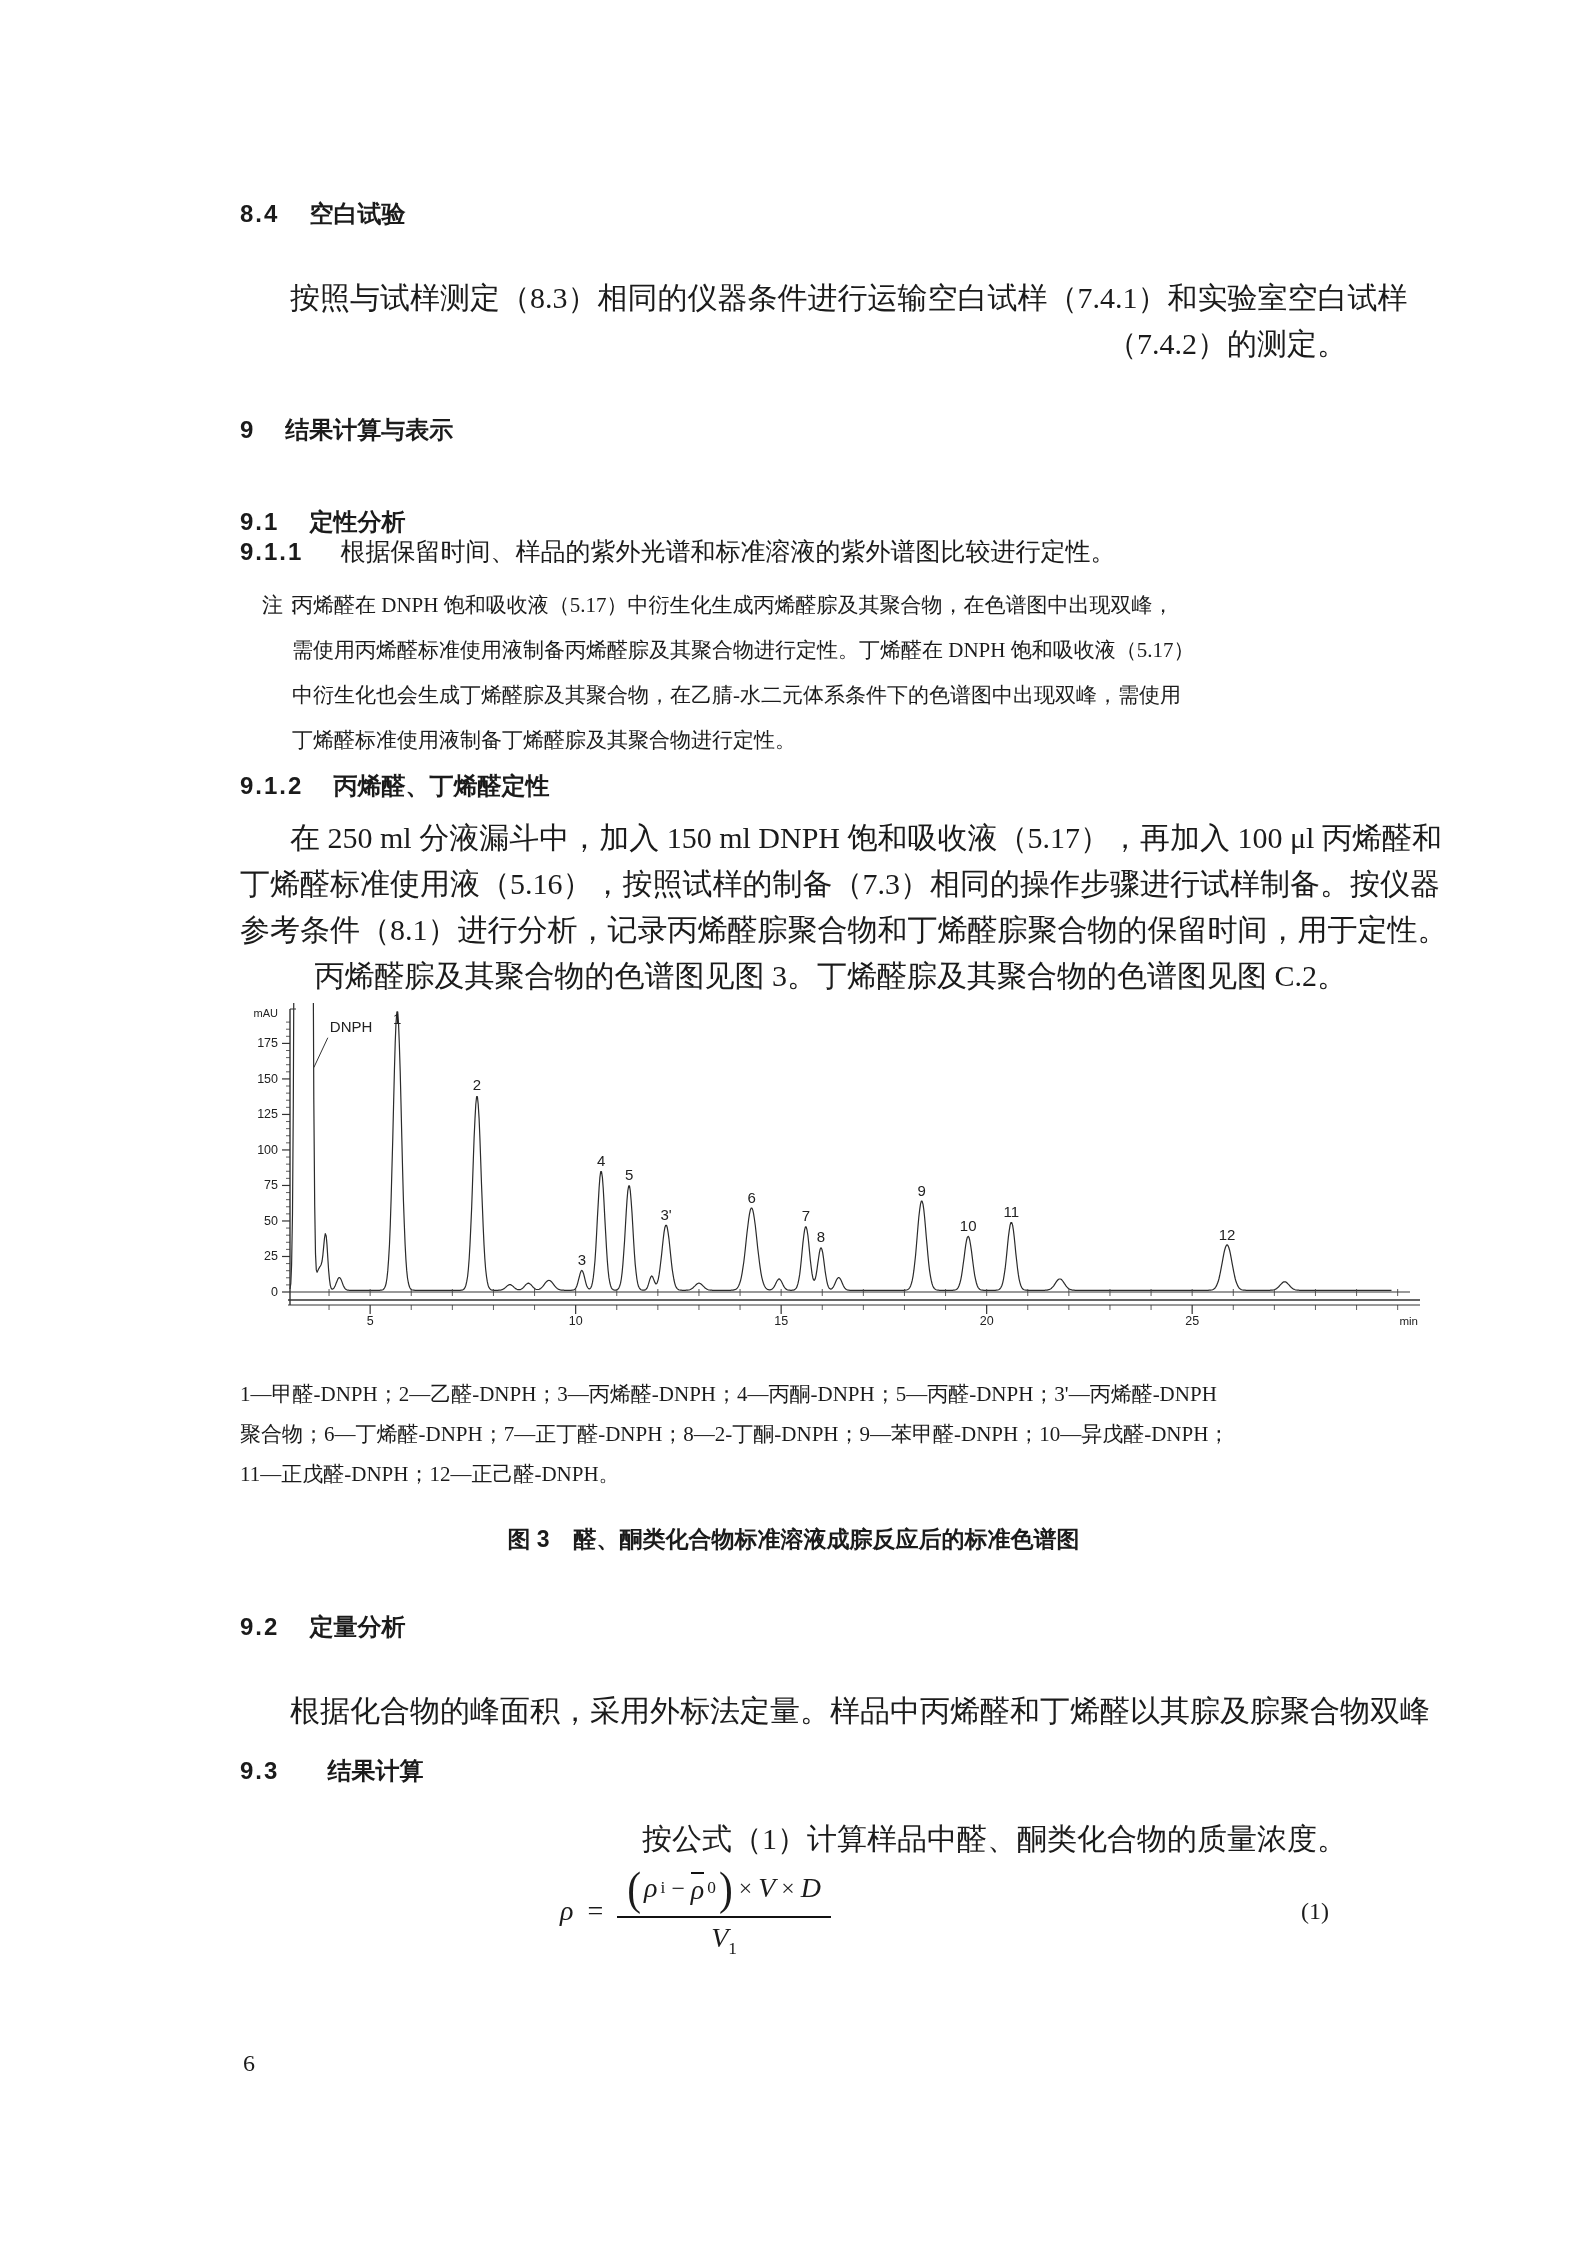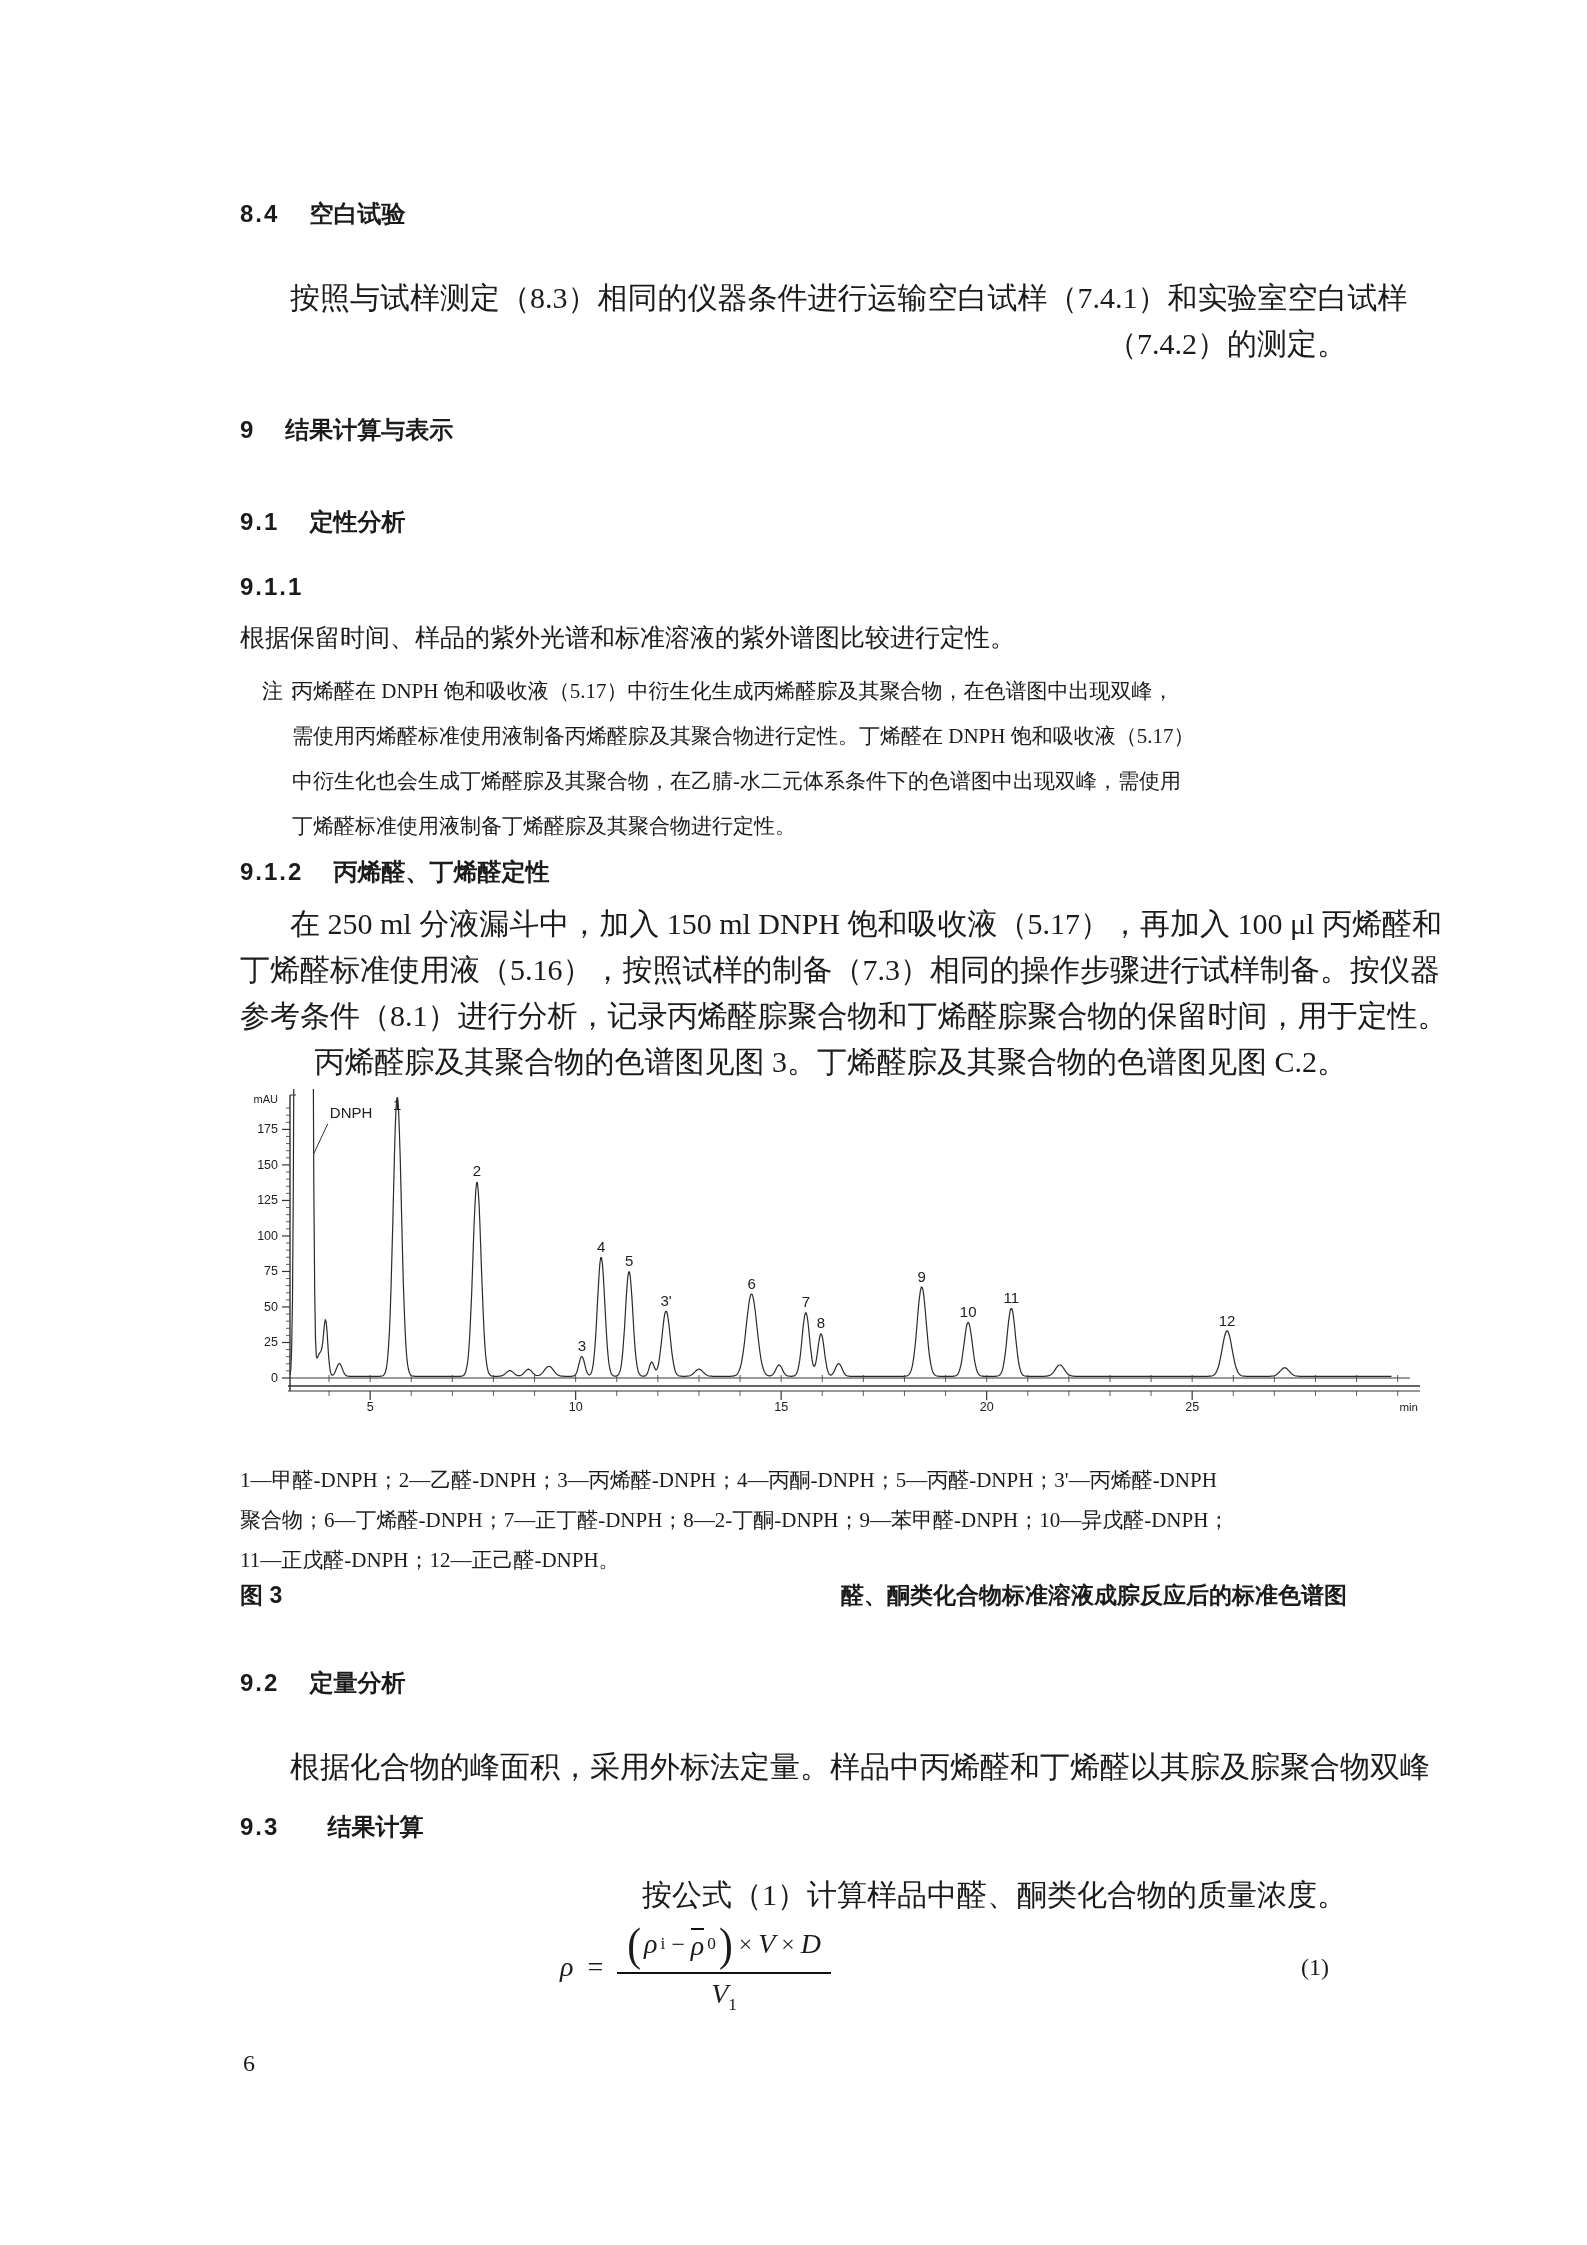--- a/index.html
+++ b/index.html
@@ -12,33 +12,33 @@
   .content { padding:0 240px; }
   .h-sans { font-family:"Liberation Sans","DejaVu Sans",sans-serif; font-weight:700; }
   .sec-head { display:flex; gap:30px; font-size:24px; line-height:30px; align-items:baseline; }
   .sec-head .num { letter-spacing:2px; }
   .h84 { margin-top:199px; }
   .p84 { margin-top:46px; }
   .h9  { margin-top:48px; }
   .h91 { margin-top:62px; }
   .body-line { font-size:30px; line-height:46px; white-space:nowrap;text-align:right; }
   .indent { padding-left:50px; }
-  .clause { margin-top:36px; display:flex; gap:22px; align-items:baseline;flex-direction:column; }
+  .clause { display:flex; gap:37px; align-items:baseline; }
   .clause-num { font-size:24px; letter-spacing:2px; }
   .clause-text { font-size:25px; line-height:30px; }
   .note { margin-top:16px; position:relative; padding-left:52px; font-size:21px; line-height:45px; }
   .note-label { position:absolute; left:22px; top:0; }
   .note-line { white-space:nowrap; }
   .h912 { margin-top:8px; }
   .p912 { margin-top:14px; }
   .chart-wrap { margin-top:4px; margin-left:-62px; width:1250px; height:335px; }
   #chart-host text { font-family:"Liberation Sans","DejaVu Sans",sans-serif; }
   .legend { margin-top:36px; font-size:21px; line-height:40px; }
   .legend div { white-space:nowrap; }
-  .caption { display:flex; justify-content:space-between; gap:24px;
+  .caption { margin-top:30px; display:flex; justify-content:center; gap:24px;
              font-size:23px; line-height:30px; }
   .h92 { margin-top:58px; }
   .p92 { margin-top:46px; }
   .h93 { margin-top:22px;gap:48px; }
   .p93 { margin-top:30px; }
   
   .formula-row { margin-top:2px; display:flex; align-items:center; }
   .formula { flex:1; display:flex; justify-content:center; align-items:center; gap:12px;
              font-size:28px; font-style:italic; position:relative; left:-75px; }
   .feq { font-style:normal; padding:0 2px; }

